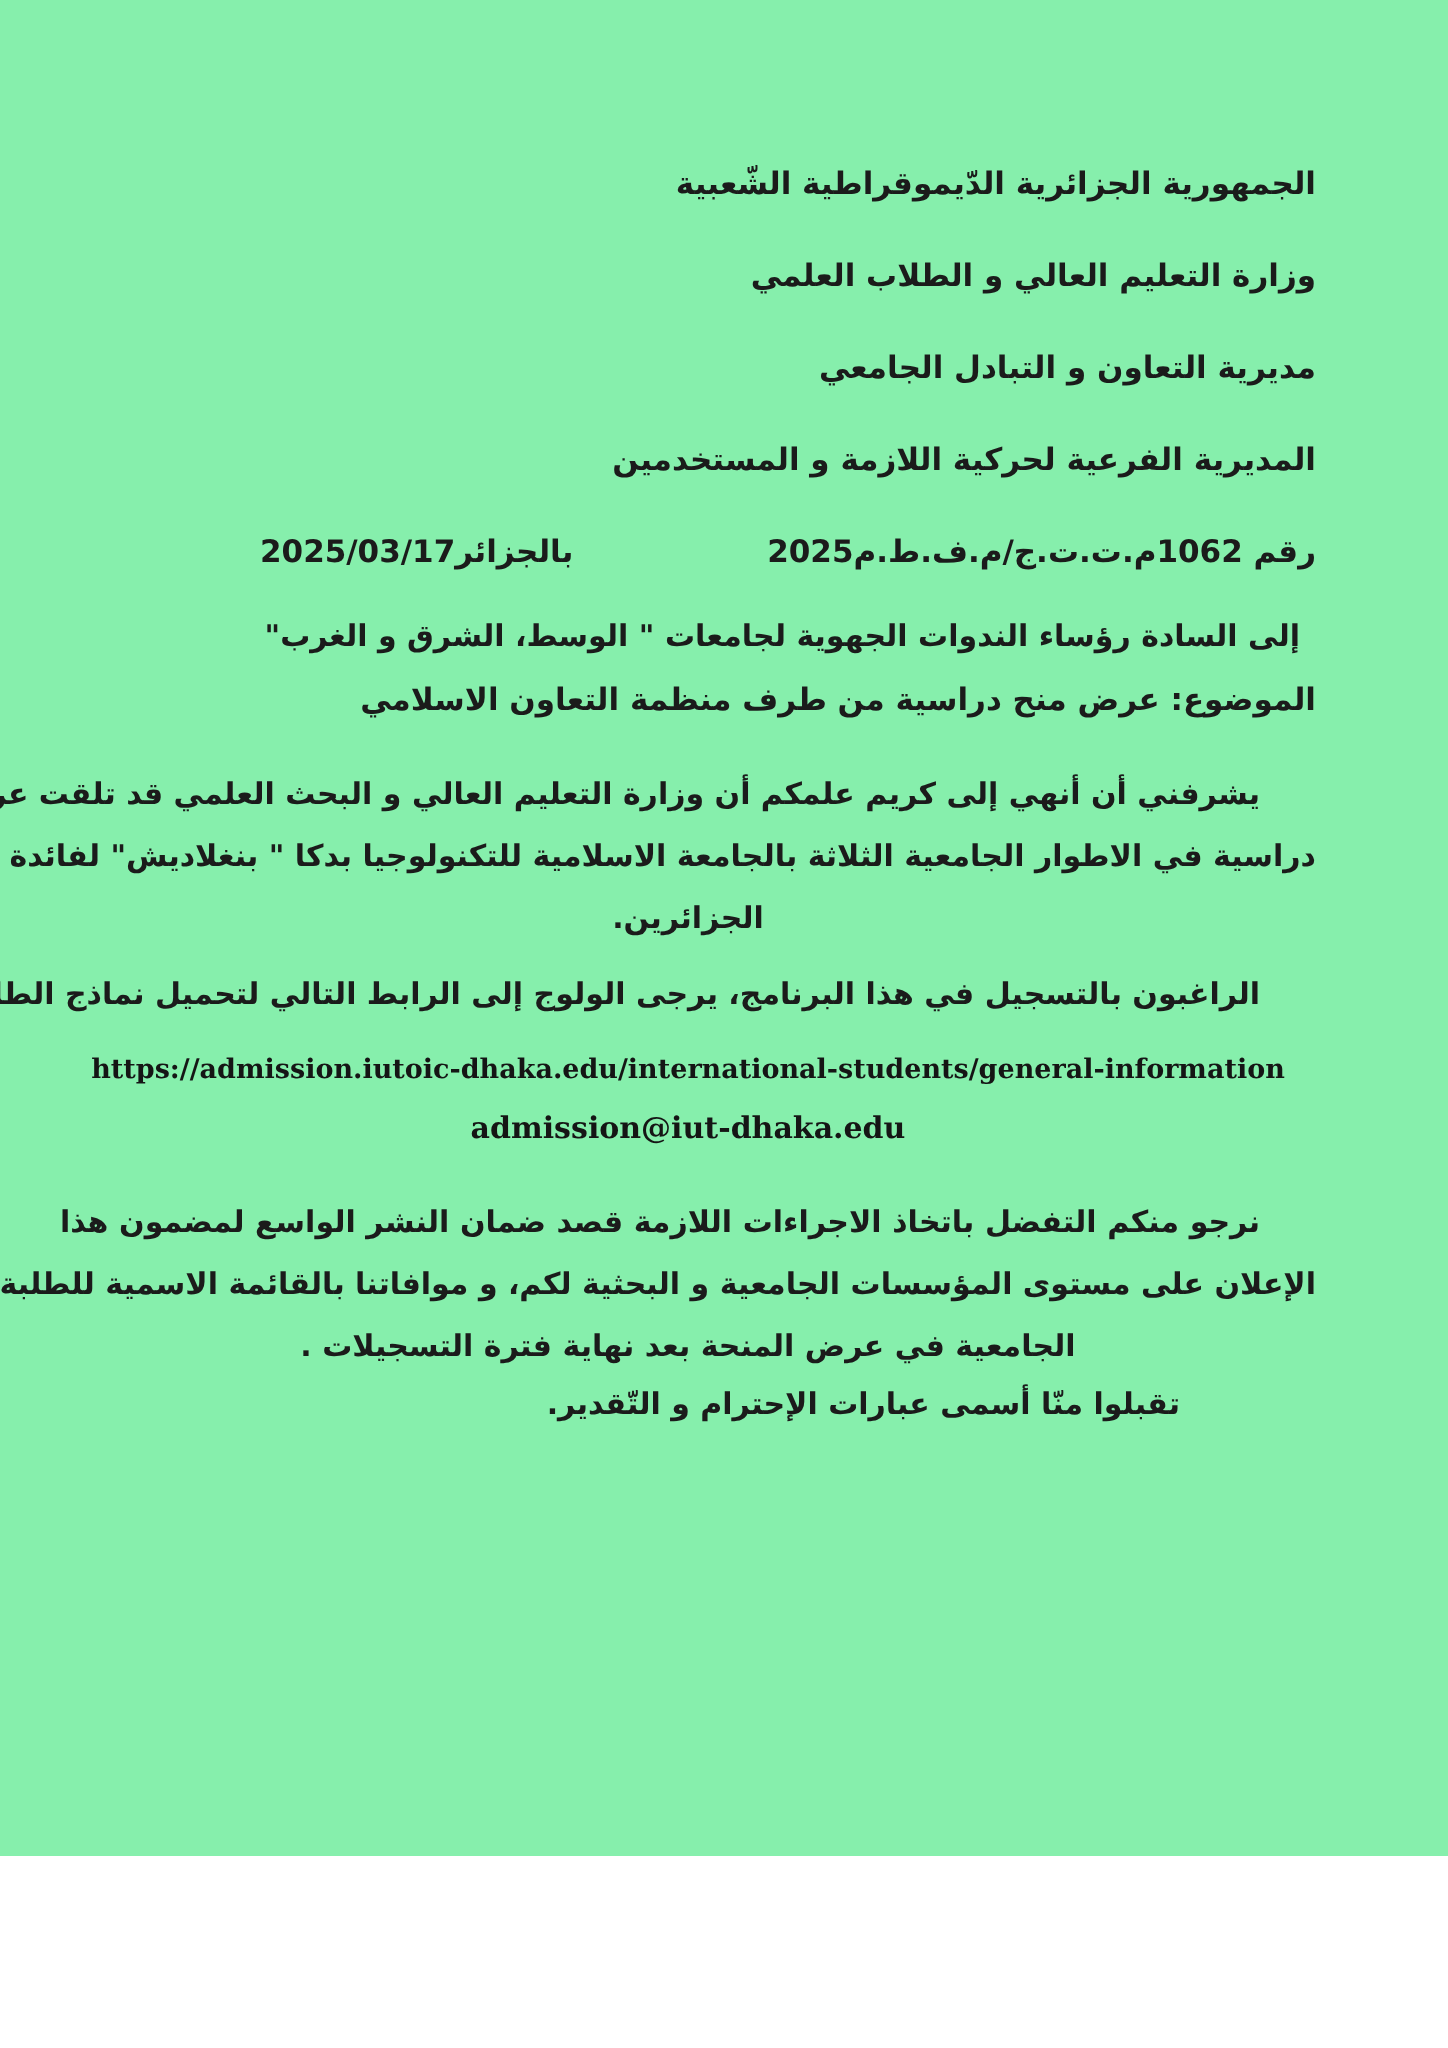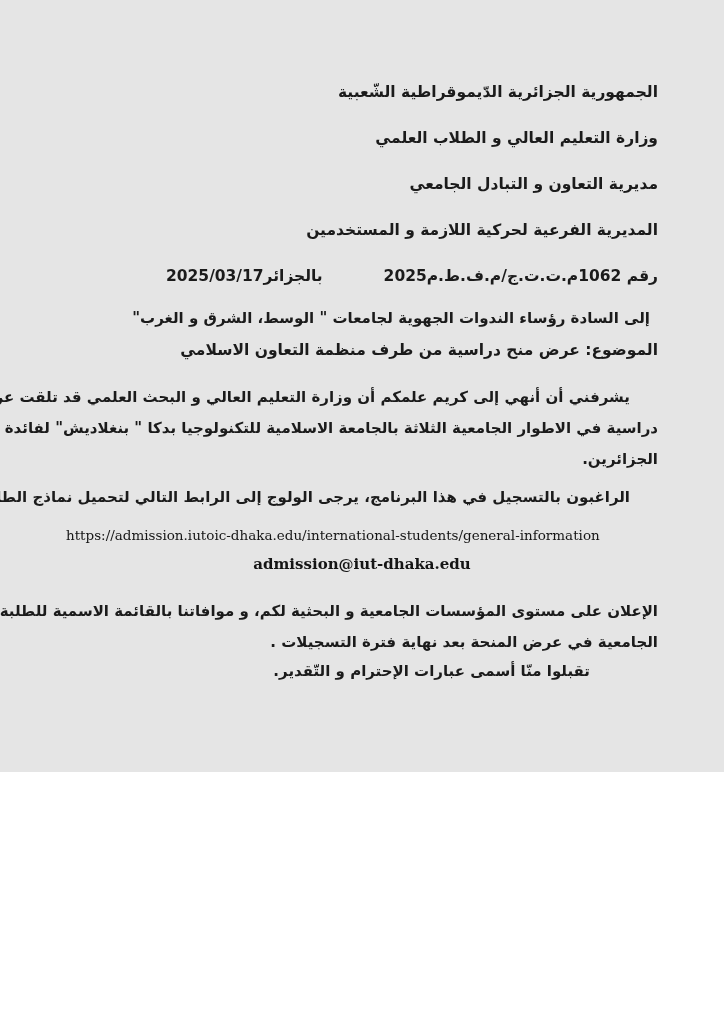--- a/index.html
+++ b/index.html
@@ -1,21 +1,21 @@
 <!DOCTYPE html>
 <html lang="ar"><head>
 <meta charset="utf-8">
 <style>
   html,body{margin:0;padding:0;background:#ffffff;}
   .page{
     position:relative;
-    width:724px;height:772px;
-    background:#e5e5e5;
+    width:724px;height:928px;
+    background:#86efac;
     box-sizing:border-box;
-    padding:80px 66px 0 66px;
+    padding:80px 66px 0 30px;
     direction:rtl;
     font-family:"DejaVu Sans",sans-serif;
     font-weight:700;
     color:#1b1b1b;
     overflow:hidden;
   }
   .h-line{
     font-size:15.5px;
     line-height:24px;
     text-align:right;
@@ -45,35 +45,36 @@
     line-height:24px;
     text-align:right;
   }
   .para{margin-top:20px;font-size:15px;}
   .para .line{line-height:31px;}
   .jline{
     text-align:justify;
     text-align-last:justify;
     white-space:nowrap;
   }
-  .rline{text-align:right;}
+  .rline{text-align:center;}
   .indent{padding-right:28px;}
   .single{
     font-size:15px;
     line-height:28px;
     text-align:right;
     white-space:nowrap;
   }
   .single.reg{margin-top:8px;}
   .single.deadline{margin-top:14px;}
   .url-line{
     margin-top:12px;
     direction:ltr;
+    text-align:center;
     font-family:"DejaVu Serif",serif;
-    font-weight:400;
+    font-weight:700;
     font-size:13.5px;
     line-height:24px;
     white-space:nowrap;
     color:#151515;
   }
   .email-line{
     margin-top:5px;
     text-align:center;
     font-family:"DejaVu Serif",serif;
     font-weight:700;
@@ -118,19 +119,20 @@
   </div>
 
   <div class="single reg indent">الراغبون بالتسجيل في هذا البرنامج، يرجى الولوج إلى الرابط التالي لتحميل نماذج الطلبات:</div>
 
   <div class="url-line">https://admission.iutoic-dhaka.edu/international-students/general-information</div>
 
 
   <div class="email-line">admission@iut-dhaka.edu</div>
 
   <div class="para">
+    <div class="line jline indent">نرجو منكم التفضل باتخاذ الاجراءات اللازمة قصد ضمان النشر الواسع لمضمون هذا</div>
     <div class="line jline">الإعلان على مستوى المؤسسات الجامعية و البحثية لكم، و موافاتنا بالقائمة الاسمية للطلبة</div>
     <div class="line rline">الجامعية في عرض المنحة بعد نهاية فترة التسجيلات .</div>
   </div>
 
   <div class="closing">تقبلوا منّا أسمى عبارات الإحترام و التّقدير.</div>
 
 </div>
 
 </body></html>

